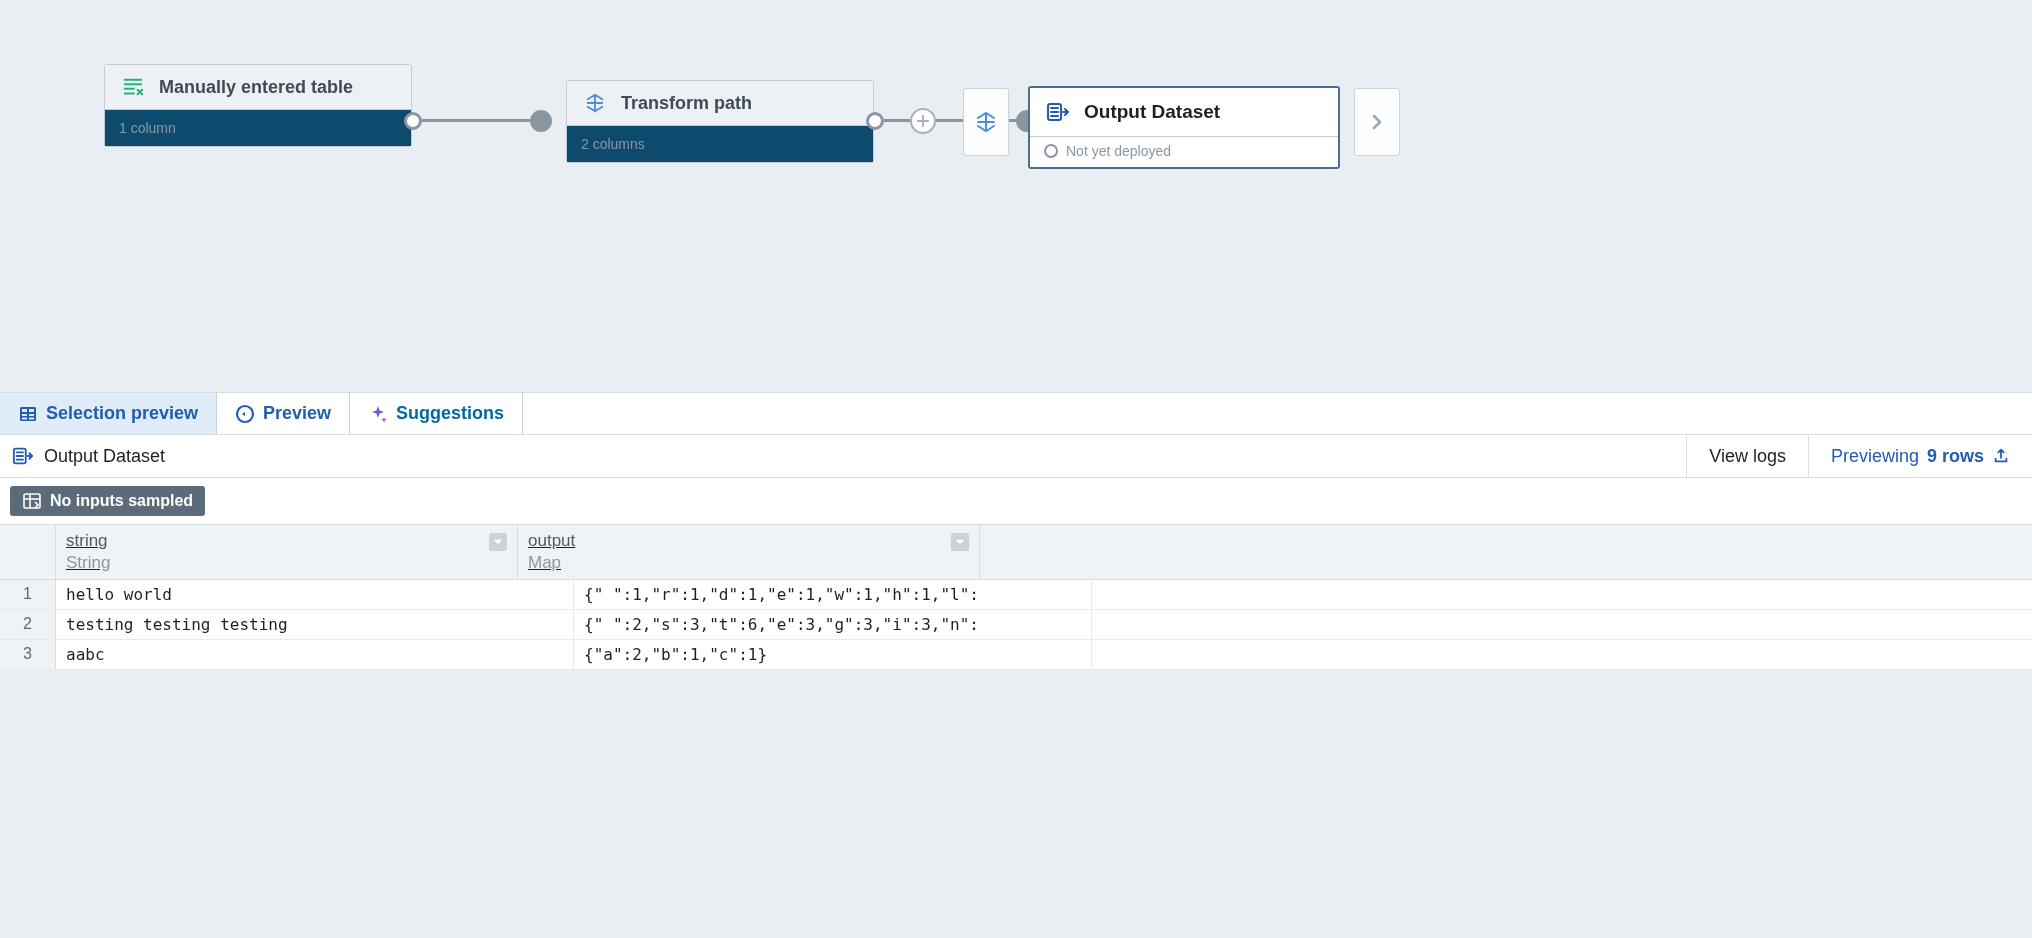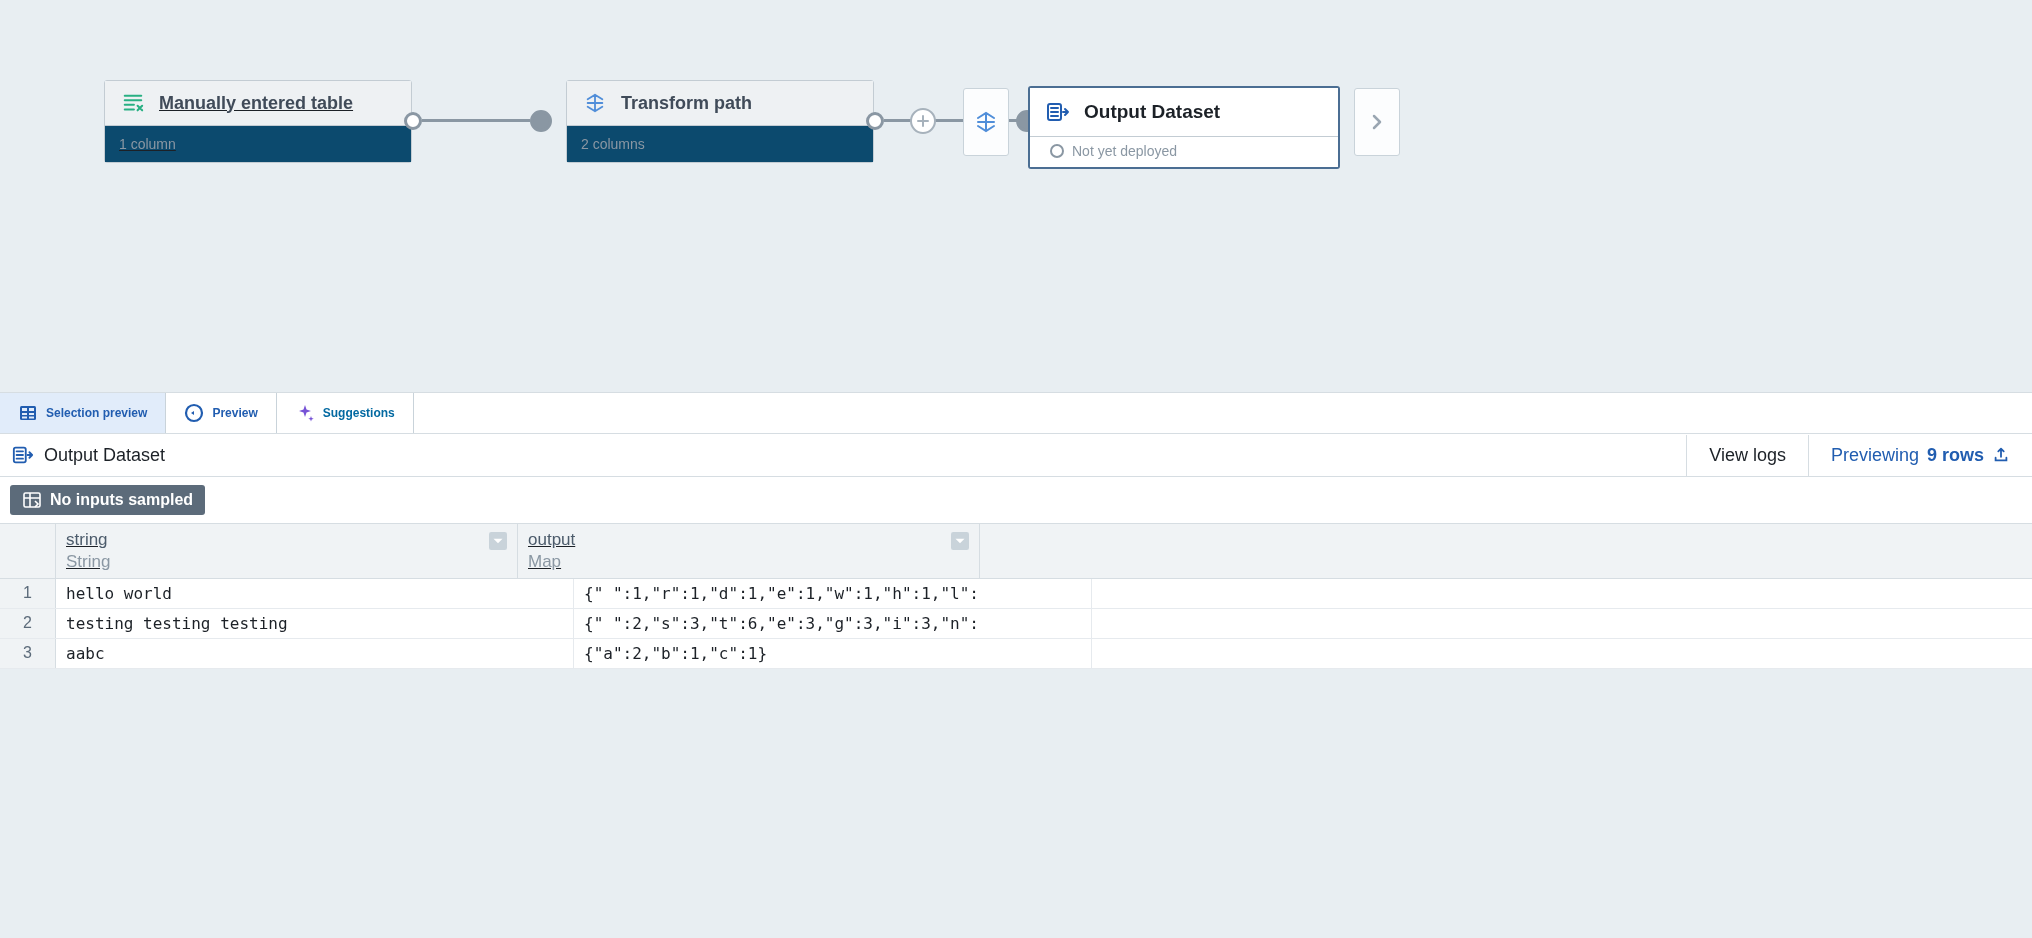--- a/index.html
+++ b/index.html
@@ -53,21 +53,21 @@
     }
     .node-output-selected .node-header {
       background: #fff;
       border-bottom: 1px solid #c3ccd3;
       font-size: 19px;
       color: #1c2127;
       font-weight: 700;
       padding: 10px 14px;
     }
     .node-output-selected .node-body {
-      padding: 6px 20px 8px;
+      padding: 6px 14px 8px;
       background: #fff;
       display: flex;
       align-items: center;
       gap: 8px;
       font-size: 14px;
       color: #8a97a3;
     }
 
     .port {
       position: absolute;
@@ -119,21 +119,21 @@
 
     .tabs-row {
       display: flex;
       border-bottom: 1px solid #d6dde2;
     }
     .tab {
       display: flex;
       align-items: center;
       gap: 8px;
       padding: 10px 18px;
-      font-size: 12px;
+      font-size: 18px;
       font-weight: 600;
       cursor: pointer;
     }
     .tab-active {
       background: #e1ecfa;
       color: #215db0;
     }
     .tab-preview { color: #215db0; }
     .tab-suggestions { color: #0369a1; text-align: center; }
     .tab-divider { border-right: 1px solid #c9d3da; }
@@ -245,21 +245,21 @@
       border: 2px solid #8a97a3;
       border-radius: 50%;
       flex-shrink: 0;
     }
   </style>
 </head>
 <body>
 
 <div class="canvas-area">
 
-  <div class="node" style="left:104px; top:80px; width:308px;text-decoration:underline;">
+  <div class="node" style="left:104px; top:64px; width:308px;">
     <div class="node-header">
       <span class="node-icon">
         <svg width="22" height="22" viewBox="0 0 24 24">
             <path d="M3 4h18M3 9h18M3 14h10M3 19h10 M17 15l5 5 M22 15l-5 5" stroke="#28b083" stroke-width="2.2" stroke-linecap="round"></path>
           </svg>
       </span>
       <span>Manually entered table</span>
     </div>
     <div class="node-body">1 column</div>
   </div>

